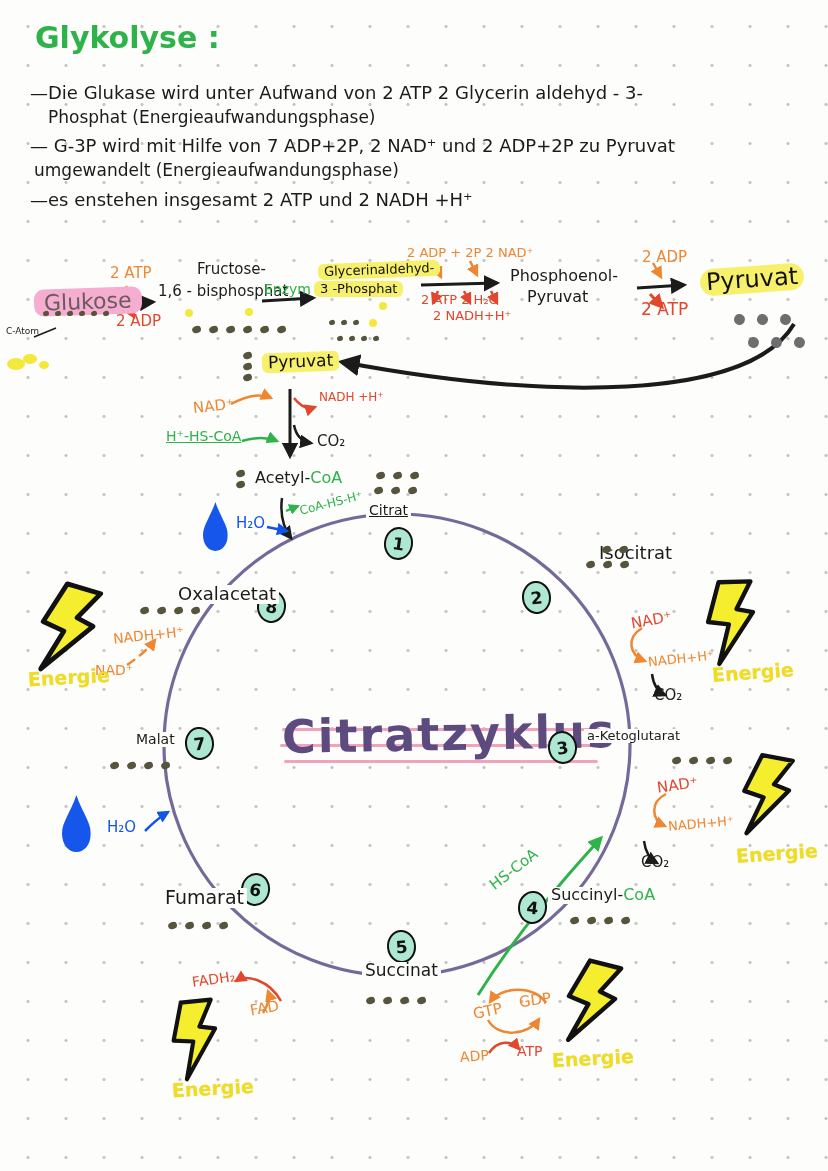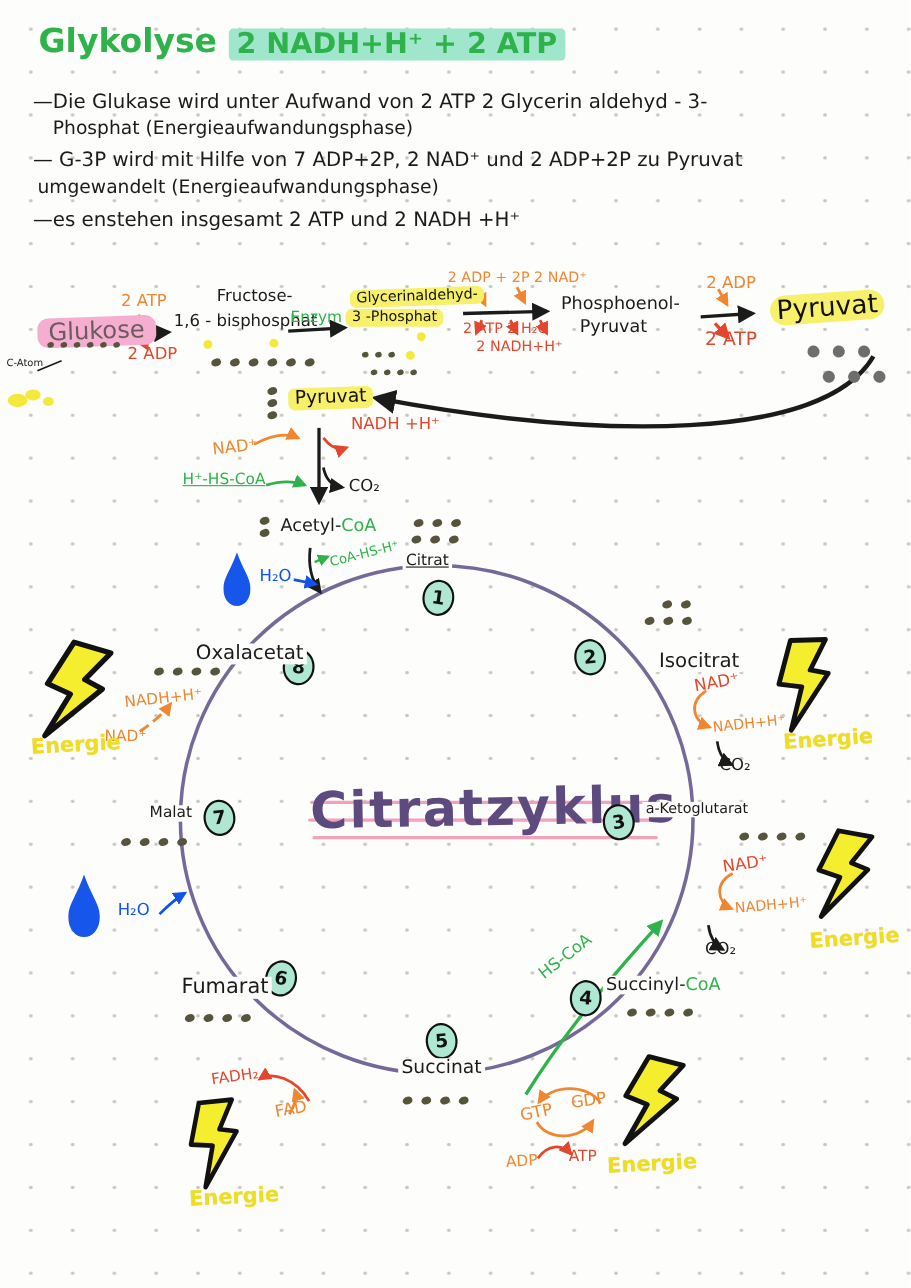--- a/index.html
+++ b/index.html
@@ -134,21 +134,20 @@
         <ellipse cx="30" cy="359" rx="7" ry="5"></ellipse>
         <ellipse cx="44" cy="365" rx="5" ry="4"></ellipse>
       <circle cx="189" cy="313" r="4"></circle>
         <circle cx="249" cy="312" r="4"></circle>
       <circle cx="383" cy="306" r="4"></circle>
         <circle cx="373" cy="323" r="4"></circle>
     </g>
   </svg>
 
   <div class="lbl green" style="left:35px;top:22px;font-size:30px;font-weight:bold;">Glykolyse :</div>
-  <div class="lbl green hl-teal" style="left:208px;top:26px;font-size:26px;font-weight:bold;">2 NADH+H⁺ + 2 ATP</div>
 
   <div class="lbl" style="left:30px;top:84px;font-size:18px;">—Die Glukase wird unter Aufwand von 2 ATP 2 Glycerin aldehyd - 3-</div>
   <div class="lbl" style="left:48px;top:109px;font-size:17px;">Phosphat (Energieaufwandungsphase)</div>
   <div class="lbl" style="left:30px;top:137px;font-size:18px;">— G-3P wird mit Hilfe von 7 ADP+2P, 2 NAD⁺ und 2 ADP+2P zu Pyruvat</div>
   <div class="lbl" style="left:34px;top:162px;font-size:17px;">umgewandelt (Energieaufwandungsphase)</div>
   <div class="lbl" style="left:30px;top:191px;font-size:18px;">—es enstehen insgesamt 2 ATP und 2 NADH +H⁺</div>
 
   <div class="lbl hl-pink" style="left:34px;top:288px;font-size:22px;transform:rotate(-2deg);">Glukose</div>
   <div class="lbl orange" style="left:110px;top:266px;font-size:15px;">2 ATP</div>
   <div class="lbl red" style="left:116px;top:314px;font-size:15px;">2 ADP</div>
@@ -174,40 +173,40 @@
   <div class="lbl dots big" style="left:728px;top:312px;"><span></span><span></span><span></span></div>
   <div class="lbl dots big" style="left:742px;top:335px;"><span></span><span></span><span></span></div>
 
   <div class="lbl dots vert" style="left:243px;top:348px;">
       <span></span>
       <span></span>
       <span></span>
     </div>
   <div class="lbl hl-yellow" style="left:262px;top:352px;font-size:17px;transform:rotate(-2deg);">Pyruvat</div>
   <div class="lbl orange" style="left:193px;top:399px;font-size:15px;transform:rotate(-6deg);">NAD⁺</div>
-  <div class="lbl red" style="left:319px;top:378px;font-size:15px;">NADH +H⁺</div>
+  <div class="lbl red" style="left:319px;top:391px;font-size:12px;">NADH +H⁺</div>
   <div class="lbl green" style="left:166px;top:429px;font-size:14px;text-decoration:underline;">H⁺-HS-CoA</div>
   <div class="lbl" style="left:317px;top:434px;font-size:15px;">CO₂</div>
   <div class="lbl dots vert" style="left:236px;top:466px;">
       <span></span>
       <span></span>
     </div>
   <div class="lbl" style="left:255px;top:470px;font-size:16px;"><span>Acetyl-</span><span class="green">CoA</span></div>
   <div class="lbl green" style="left:299px;top:497px;font-size:12px;transform:rotate(-14deg);">CoA-HS-H⁺</div>
   <div class="lbl blue" style="left:236px;top:516px;font-size:15px;">H₂O</div>
 
   <div class="lbl title-cycle" style="left:282px;top:710px;">Citratzyklus</div>
 
   <div class="lbl cyc-label" style="left:366px;top:503px;font-size:14px;text-decoration:underline;">Citrat</div>
   <div class="num" style="left:384px;top:527px;transform:rotate(8deg);">1</div>
   <div class="lbl dots" style="left:372px;top:466px;"><span></span><span></span><span></span></div>
   <div class="lbl dots" style="left:370px;top:481px;"><span></span><span></span><span></span></div>
 
   <div class="num" style="left:522px;top:581px;transform:rotate(-6deg);">2</div>
-  <div class="lbl cyc-label" style="left:552px;top:592px;font-size:18px;margin-left:44px;">Isocitrat</div>
+  <div class="lbl cyc-label" style="left:552px;top:544px;font-size:18px;margin-left:44px;">Isocitrat</div>
   <div class="lbl dots" style="left:598px;top:540px;"><span></span><span></span></div>
   <div class="lbl dots" style="left:582px;top:555px;"><span></span><span></span><span></span></div>
 
   <div class="num" style="left:548px;top:731px;transform:rotate(-8deg);">3</div>
   <div class="lbl cyc-label" style="left:584px;top:729px;font-size:13px;">a-Ketoglutarat</div>
   <div class="lbl dots" style="left:668px;top:751px;"><span></span><span></span><span></span><span></span></div>
 
   <div class="num" style="left:518px;top:891px;transform:rotate(6deg);">4</div>
   <div class="lbl cyc-label" style="left:548px;top:887px;font-size:16px;"><span>Succinyl-</span><span class="green">CoA</span></div>
   <div class="lbl dots" style="left:566px;top:911px;"><span></span><span></span><span></span><span></span></div>

